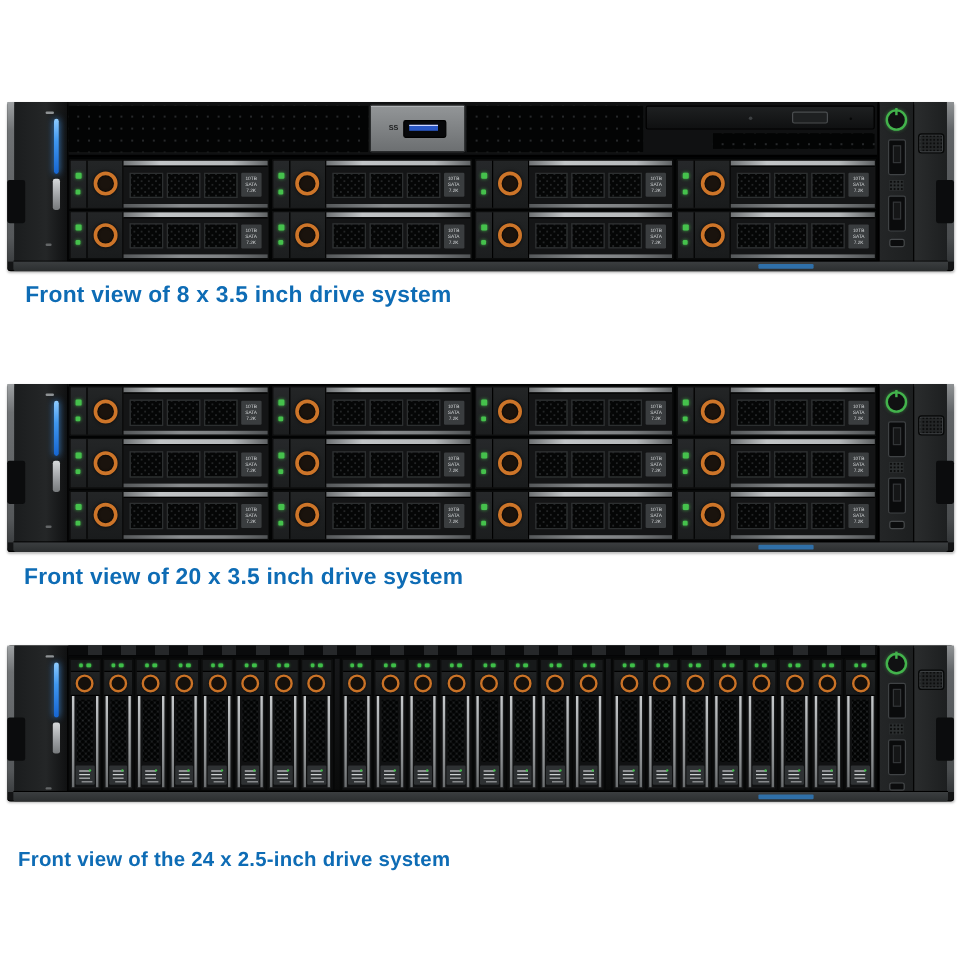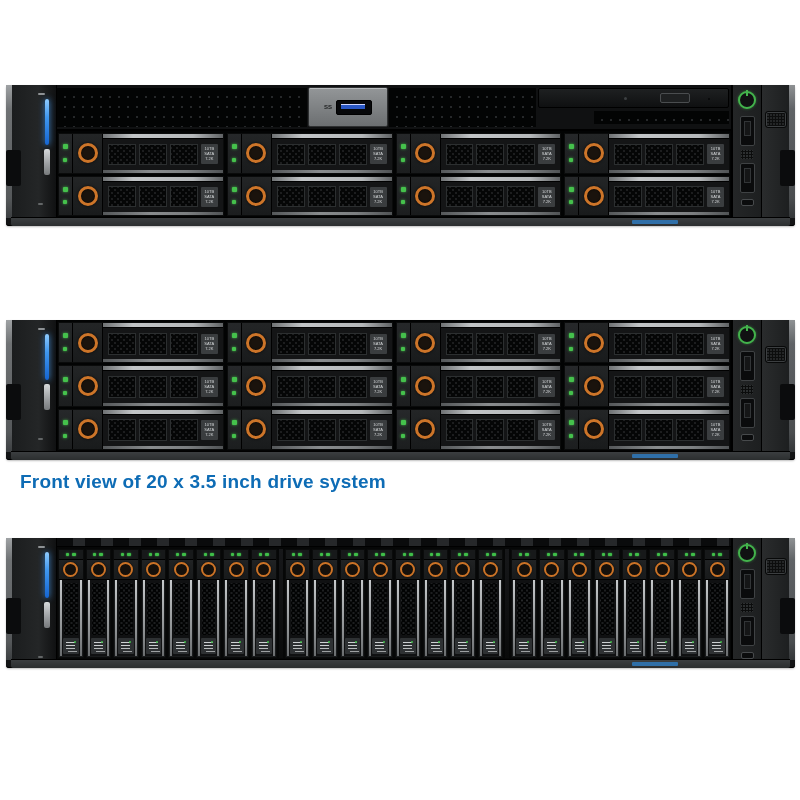--- a/index.html
+++ b/index.html
@@ -359,20 +359,21 @@
       <div class="vga"></div>
     </div>
     <div class="edge right"></div>
     <div class="latch latch-l"></div>
     <div class="latch latch-r"></div>
     <div class="bezel">
       <span class="svc-tag"></span>
     </div>
   </div>
     </div>
+  <div class="caption" id="cap0" style="color: rgb(14, 108, 181);">Front view of 8 x 3.5 inch drive system</div>
 
   <div class="figure" id="fig1">
       <div class="chassis">
     <div class="edge left"></div>
     <div class="ear-left">
       <span class="ear-tick t1"></span>
       <span class="health-led"></span>
       <span class="ear-silver"></span>
       <span class="ear-tick t2"></span>
     </div>
@@ -1003,13 +1004,14 @@
       <div class="vga"></div>
     </div>
     <div class="edge right"></div>
     <div class="latch latch-l"></div>
     <div class="latch latch-r"></div>
     <div class="bezel">
       <span class="svc-tag"></span>
     </div>
   </div>
     </div>
+  <div class="caption" id="cap2" style="color: rgb(14, 108, 181);">Front view of the 24 x 2.5-inch drive system</div>
 </div>
 
 </body></html>

